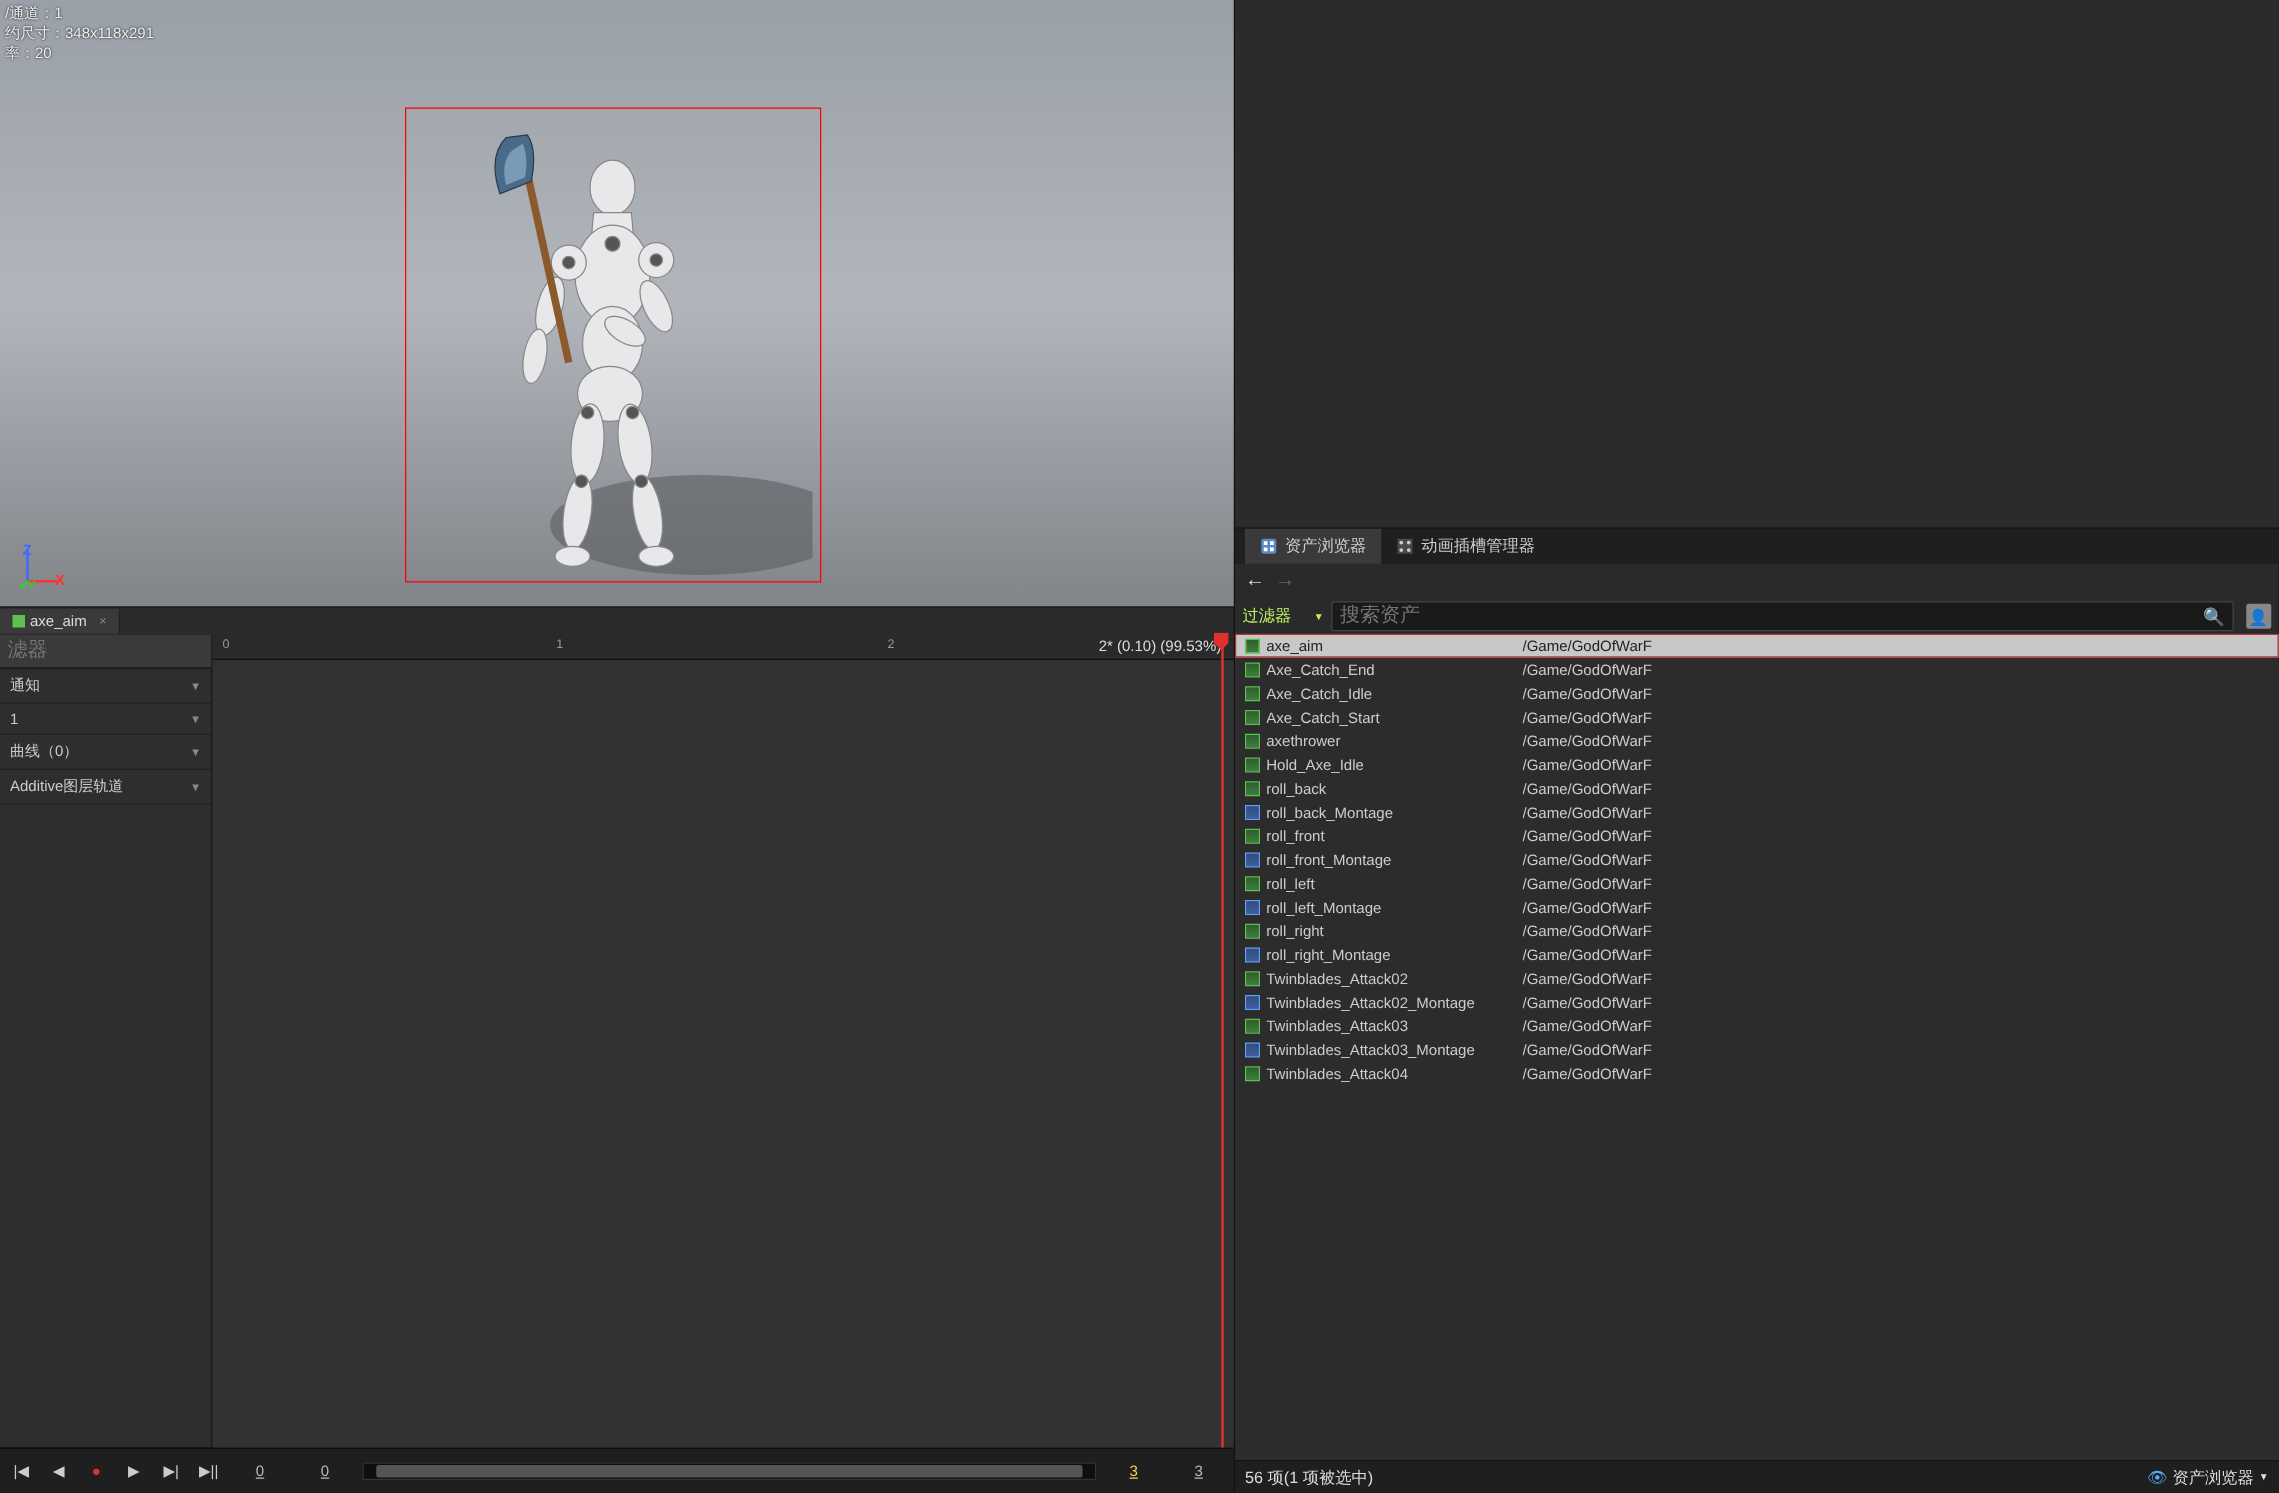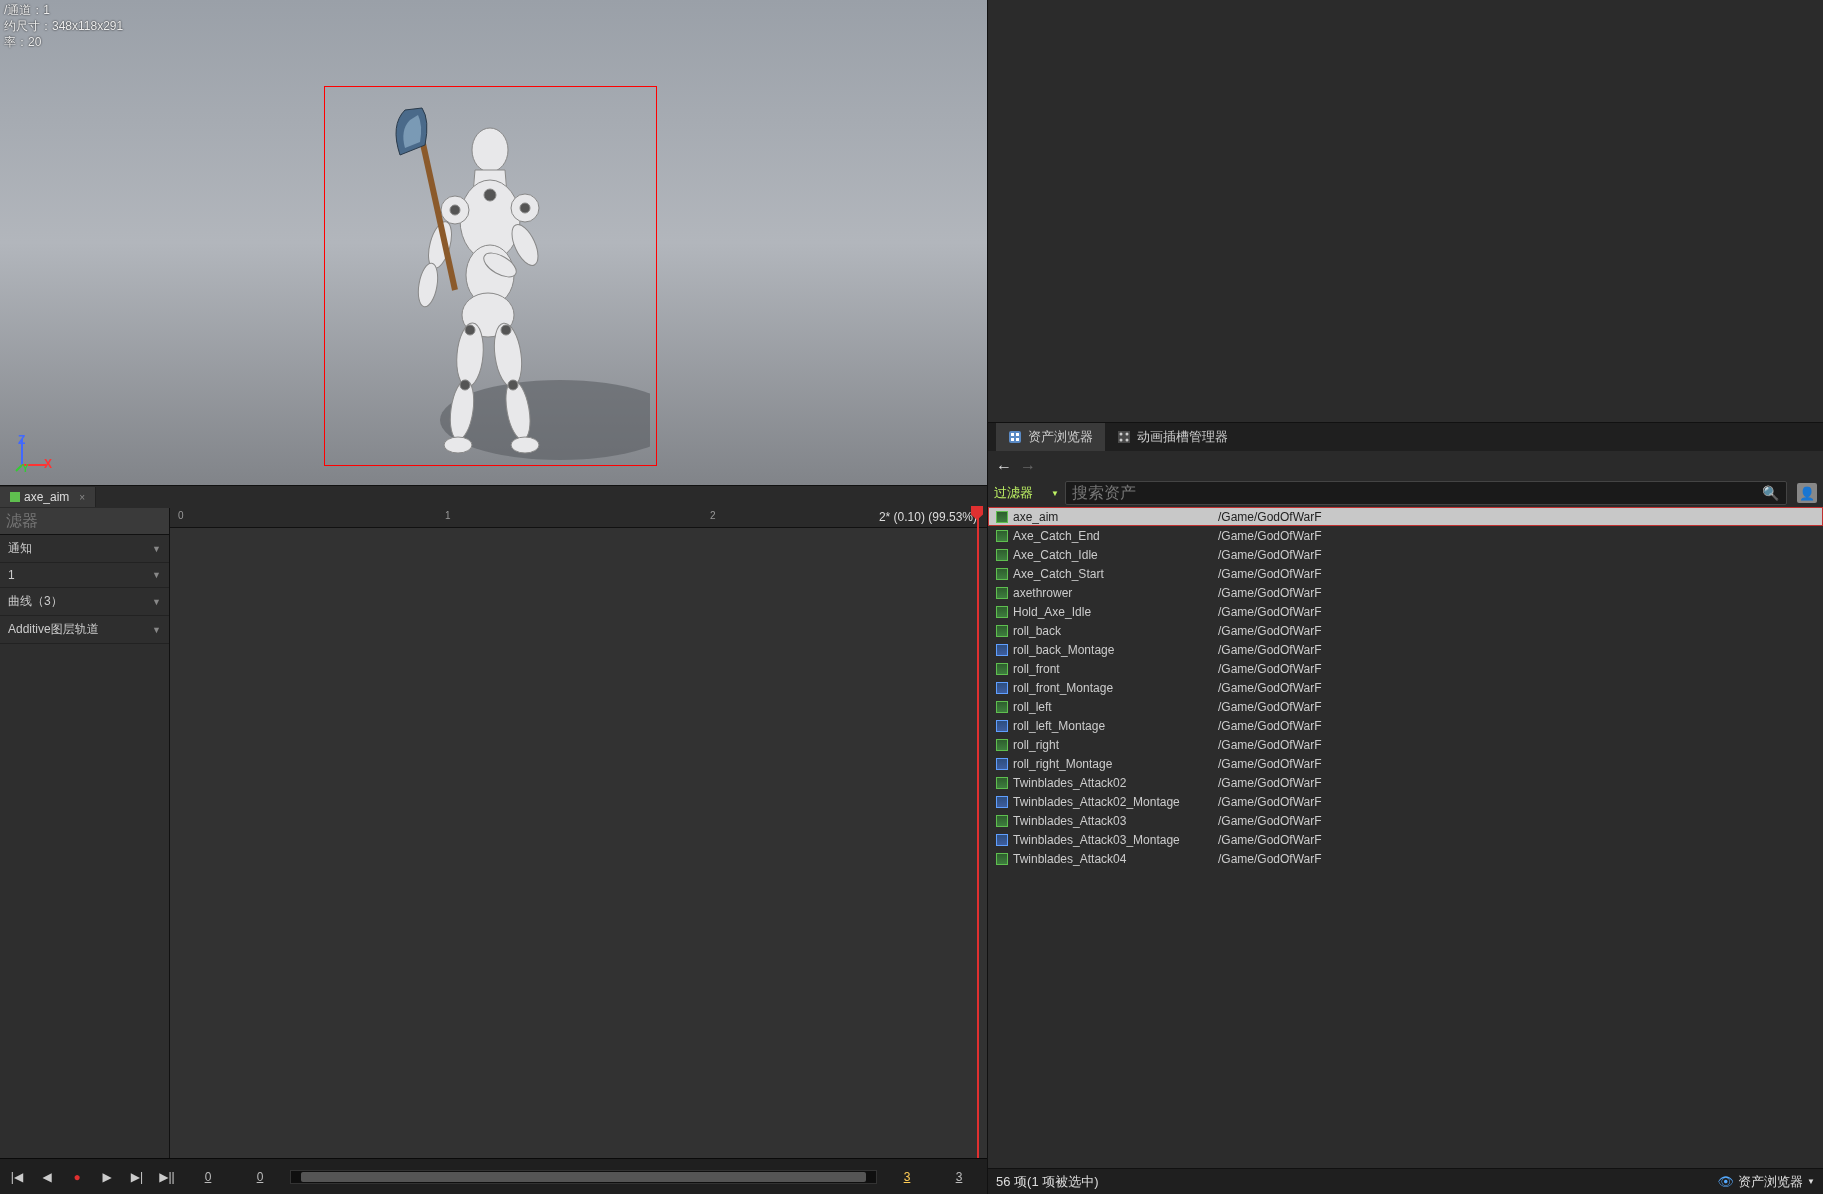--- a/index.html
+++ b/index.html
@@ -178,21 +178,21 @@
           <div id="track-items">
               <div class="track-item">
                 <span>通知</span>
                 <span class="arrow">▼</span>
               </div>
               <div class="track-item">
                 <span>1</span>
                 <span class="arrow">▼</span>
               </div>
               <div class="track-item">
-                <span>曲线（3）</span>
+                <span>曲线（0）</span>
                 <span class="arrow">▼</span>
               </div>
               <div class="track-item">
                 <span>Additive图层轨道</span>
                 <span class="arrow">▼</span>
               </div>
             </div>
         </div>
         <div class="timeline-canvas">
           <div class="timeline-ruler">

